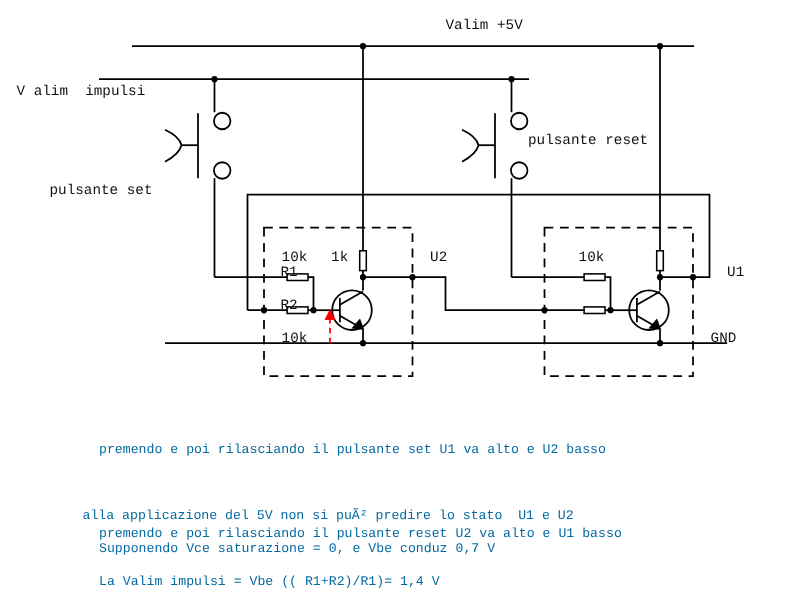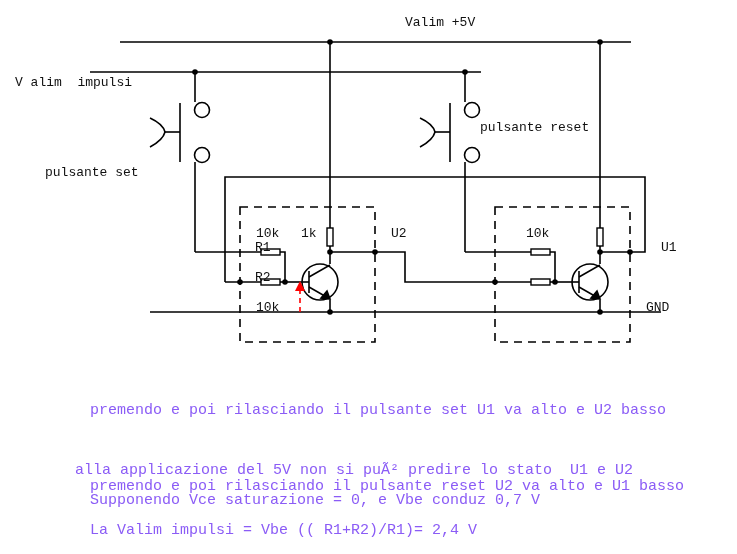--- a/index.html
+++ b/index.html
@@ -1,19 +1,19 @@
 <!DOCTYPE html>
 <html><head>
 <meta charset="utf-8">
 <style>
 html,body{margin:0;padding:0;background:#fff;}
 body{width:737px;height:554px;position:relative;overflow:hidden;font-family:"Liberation Mono","DejaVu Sans Mono",monospace;}
 svg{position:absolute;left:0;top:0;}
 .lbl{font-family:"Liberation Mono","DejaVu Sans Mono",monospace;font-size:13px;fill:#111;}
-.txt{position:absolute;font-family:"Liberation Mono","DejaVu Sans Mono",monospace;font-size:15px;color:#8b5cf6;white-space:pre;}
+.txt{position:absolute;font-family:"Liberation Mono","DejaVu Sans Mono",monospace;font-size:12px;color:#0369a1;white-space:pre;}
 </style>
 </head>
 <body>
 
 <svg width="737" height="554" viewBox="0 0 737 554">
   <g stroke="#000" stroke-width="1.6" fill="none">
 
     <line x1="120" y1="42" x2="631" y2="42"></line>
 
     <line x1="90" y1="72" x2="481" y2="72"></line>
@@ -126,13 +126,13 @@
   <text class="lbl" x="391" y="237" xml:space="preserve">U2</text>
   <text class="lbl" x="526" y="237" xml:space="preserve">10k</text>
   <text class="lbl" x="661" y="251" xml:space="preserve">U1</text>
   <text class="lbl" x="646" y="311" xml:space="preserve">GND</text>
 </svg>
 
 <div class="txt" style="left:90px;top:402px;">premendo e poi rilasciando il pulsante set U1 va alto e U2 basso</div>
 <div class="txt" style="left:90px;top:432px;margin-top:46px;">premendo e poi rilasciando il pulsante reset U2 va alto e U1 basso</div>
 <div class="txt" style="left:75px;top:462px;">alla applicazione del 5V non si puÃ² predire lo stato  U1 e U2</div>
 <div class="txt" style="left:90px;top:492px;">Supponendo Vce saturazione = 0, e Vbe conduz 0,7 V</div>
-<div class="txt" style="left:90px;top:522px;">La Valim impulsi = Vbe (( R1+R2)/R1)= 2,4 V</div>
+<div class="txt" style="left:90px;top:522px;">La Valim impulsi = Vbe (( R1+R2)/R1)= 1,4 V</div>
 
 </body></html>

